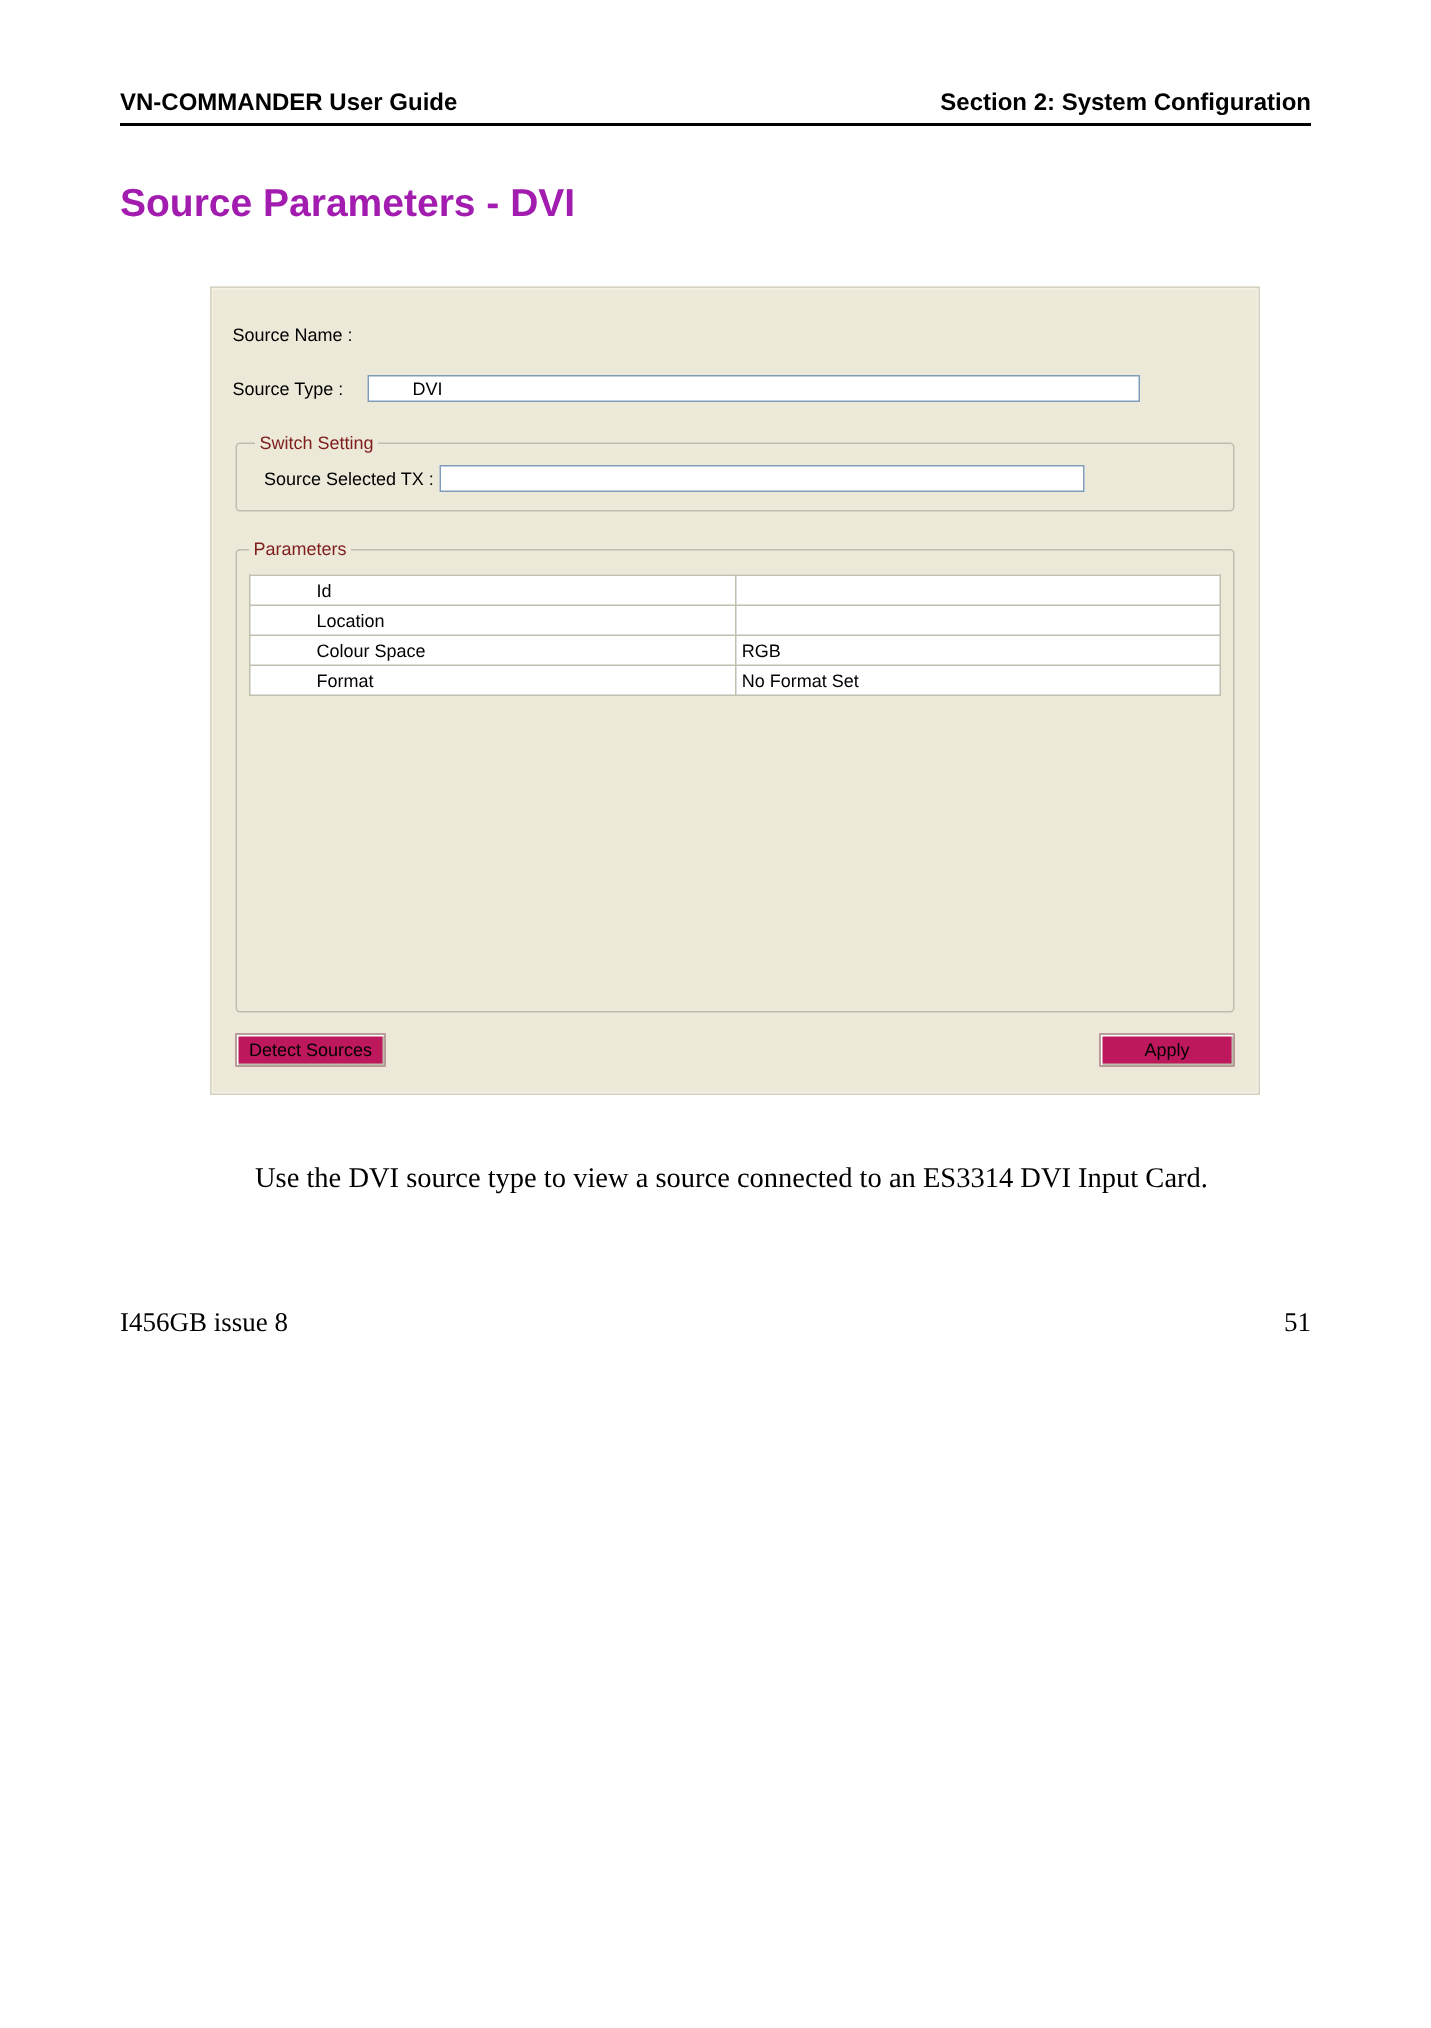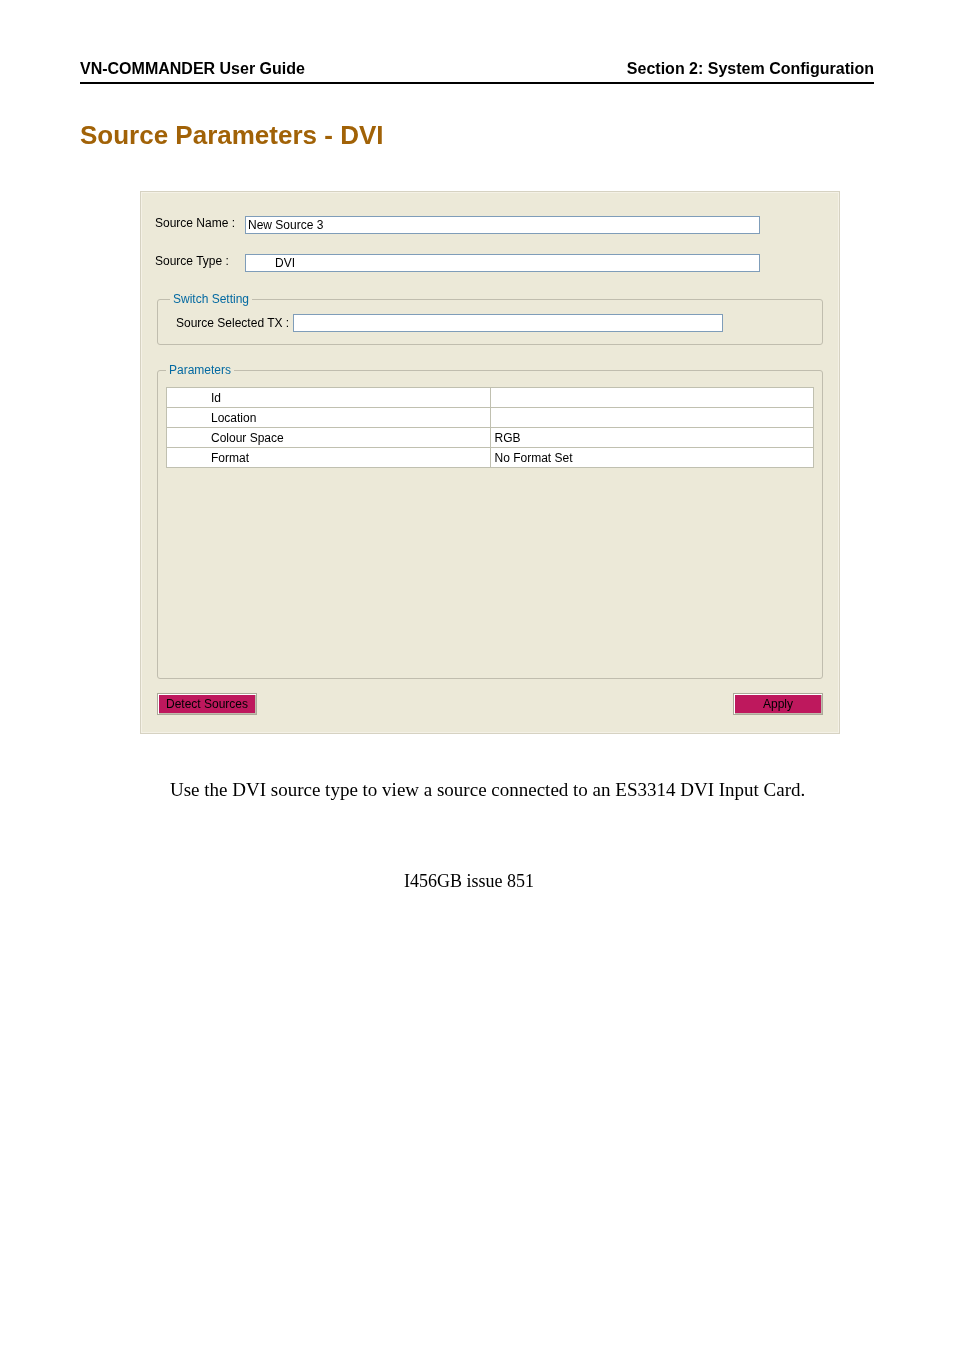--- a/index.html
+++ b/index.html
@@ -23,37 +23,38 @@
     font-weight: bold;
     font-size: 16px;
     border-bottom: 2px solid #000;
     padding-bottom: 4px;
     margin-bottom: 36px;
   }
   .section-title {
     font-family: Arial, Helvetica, sans-serif;
     font-weight: bold;
     font-size: 26px;
-    color: #a16207;
+    color: #a21caf;
     margin-bottom: 40px;
   }
   .panel {
     margin-left: 60px;
     width: 700px;
     background: #ece9d8;
     border: 1px solid #d6d2c2;
     box-shadow: 0 0 0 1px #f4f1e6 inset;
     padding: 24px 14px 18px 14px;
     font-family: Tahoma, Arial, sans-serif;
     font-size: 12px;
     color: #000;
     box-sizing: border-box;
   }
   .row {
     display: flex;
+    align-items: center;
     margin-bottom: 20px;
   }
   .row-label {
     width: 90px;
   }
   .text-input {
     background: #fff;
     border: 1px solid #7f9db9;
     height: 18px;
     font-family: Tahoma, Arial, sans-serif;
@@ -65,21 +66,21 @@
   .field-type { width: 515px; padding-left: 29px; }
   fieldset {
     border: 1px solid #c0bdae;
     border-radius: 3px;
     padding: 8px 12px 12px 12px;
   }
   fieldset.switch { margin-bottom: 18px; }
   legend {
     font-family: Tahoma, Arial, sans-serif;
     font-size: 12px;
-    color: #0369a1;
+    color: #7f1d1d;
     padding: 0 3px;
   }
   .switch-row {
     display: flex;
     align-items: center;
   }
   .switch-label { margin-left: 6px; margin-right: 4px; text-align: right; }
   .switch-input {
     background: #fff;
     border: 1px solid #7f9db9;
@@ -129,45 +130,44 @@
   .body-text {
     margin-left: 90px;
     margin-top: 42px;
     font-size: 19px;
     line-height: 1.45;
     width: 640px;
   }
   .footer {
     position: absolute;
     bottom: 60px;
-    left: 64px;
+    left: 80px;
     right: 80px;
     display: flex;
-    justify-content: center;
+    justify-content: space-between;
     font-size: 18px;
     font-family: Liberation Serif, serif;
   }
 </style>
 </head>
 <body>
 
 <div class="page">
 
   <div class="topbar">
     <span>VN-COMMANDER User Guide</span>
     <span>Section 2: System Configuration</span>
   </div>
 
   <div class="section-title">Source Parameters - DVI</div>
 
   <div class="panel">
 
     <div class="row">
       <span class="row-label">Source Name :</span>
-      <input class="text-input field-name" type="text" value="New Source 3" style="">
     </div>
 
     <div class="row">
       <span class="row-label">Source Type :</span>
       <input class="text-input field-type" type="text" value="DVI" style="">
     </div>
 
     <fieldset class="switch">
       <legend>Switch Setting</legend>
       <div class="switch-row">

